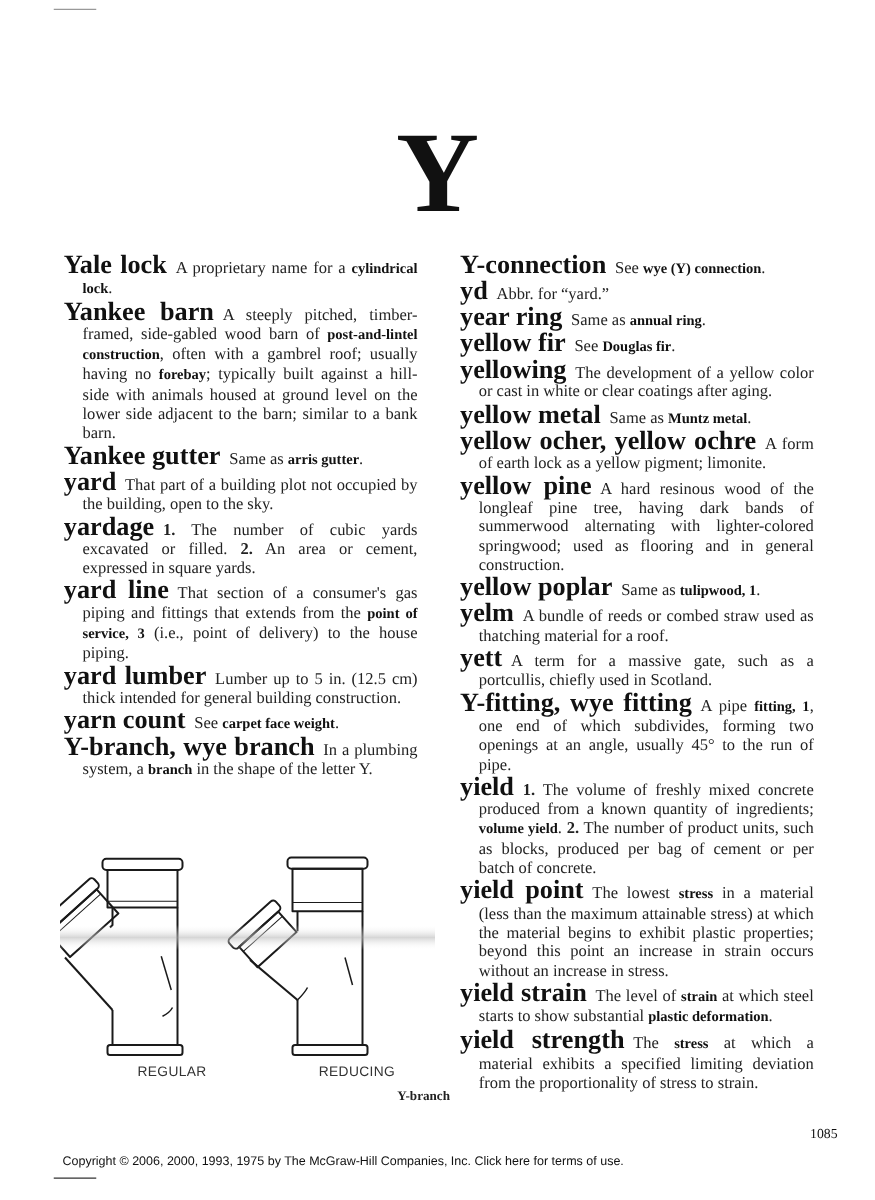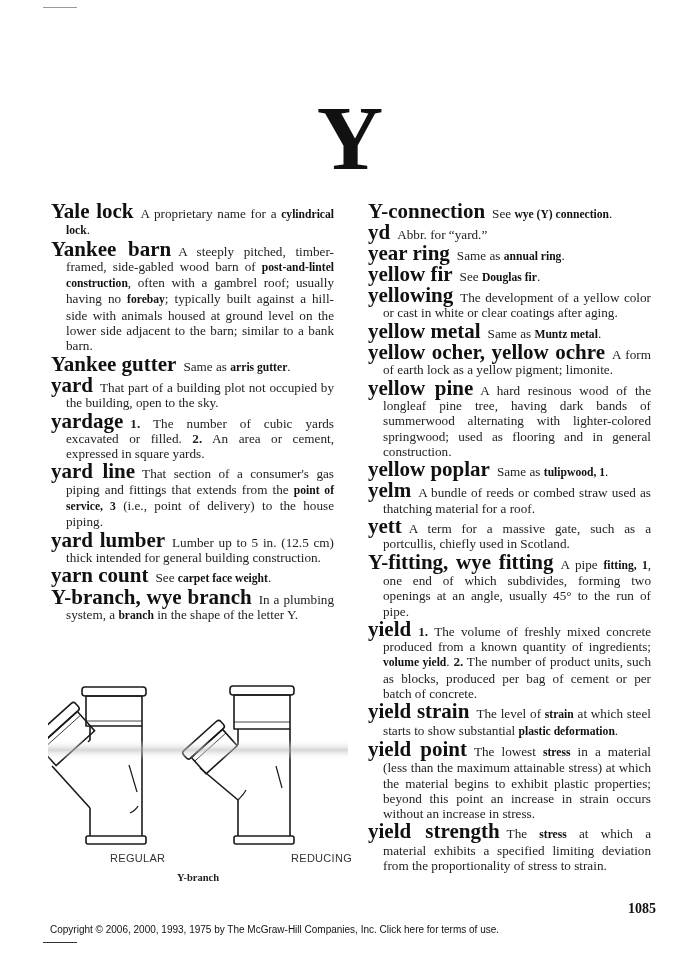--- a/index.html
+++ b/index.html
@@ -8,22 +8,22 @@
   .letter { position:absolute; left:0; width:700px; top:88px; text-align:center; font-family:"Liberation Serif",serif; font-weight:bold; font-size:92px; line-height:100px; color:#111; }
   .col { position:absolute; top:204px; }
   .col.left { left:51px; width:283px; }
   .col.right { left:368px; width:283px; }
   .entry { font-family:"Liberation Serif",serif; font-size:13.2px; line-height:15.3px; text-align:justify; padding-left:15px; text-indent:-15px; margin-bottom:3px; color:#222; }
   .hw { font-weight:bold; font-size:21px; color:#111; margin-right:7px; }
   .xr { font-weight:bold; font-size:11.6px; color:#111; }
   .num { font-weight:bold; }
   .figure { position:absolute; left:48px; top:680px; width:300px; height:210px; }
   .fig-label { position:absolute; font-family:"Liberation Sans",sans-serif; font-size:11px; color:#333; letter-spacing:0.3px; }
-  .fig-caption { position:absolute; left:0; width:300px; top:192px; text-align:center; font-family:"Liberation Serif",serif; font-weight:bold; font-size:10.5px; color:#222; }
-  .pageno { position:absolute; left:628px; top:901px; font-family:"Liberation Serif",serif; font-weight:bold; font-size:14px; color:#111; }
+  .fig-caption { position:absolute; left:12px; width:300px; top:192px; text-align:right; font-family:"Liberation Serif",serif; font-weight:bold; font-size:10.5px; color:#222; }
+  .pageno { position:absolute; left:648px; top:901px; font-family:"Liberation Serif",serif; font-weight:normal; font-size:11px; color:#111; }
   .copyright { position:absolute; left:50px; top:924px; font-family:"Liberation Sans",sans-serif; font-size:10px; color:#111; cursor:pointer; }
 </style>
 </head>
 <body>
 
 <div class="crop-mark" style="left:43px;top:7px;width:34px;height:1px;"></div>
 <div class="crop-mark" style="left:43px;top:942px;width:34px;height:1px;background:#333;"></div>
 
 <div class="letter">Y</div>
 
@@ -45,22 +45,22 @@
     <div class="entry"><span class="hw">yellow fir</span><span>See </span><span class="xr">Douglas fir</span><span>.</span></div>
     <div class="entry"><span class="hw">yellowing</span><span>The development of a yellow color or cast in white or clear coatings after aging.</span></div>
     <div class="entry"><span class="hw">yellow metal</span><span>Same as </span><span class="xr">Muntz metal</span><span>.</span></div>
     <div class="entry"><span class="hw">yellow ocher, yellow ochre</span><span>A form of earth lock as a yellow pigment; limonite.</span></div>
     <div class="entry"><span class="hw">yellow pine</span><span>A hard resinous wood of the longleaf pine tree, having dark bands of summerwood alternating with lighter-colored springwood; used as flooring and in general construction.</span></div>
     <div class="entry"><span class="hw">yellow poplar</span><span>Same as </span><span class="xr">tulipwood, 1</span><span>.</span></div>
     <div class="entry"><span class="hw">yelm</span><span>A bundle of reeds or combed straw used as thatching material for a roof.</span></div>
     <div class="entry"><span class="hw">yett</span><span>A term for a massive gate, such as a portcullis, chiefly used in Scotland.</span></div>
     <div class="entry"><span class="hw">Y-fitting, wye fitting</span><span>A pipe </span><span class="xr">fitting, 1</span><span>, one end of which subdivides, forming two openings at an angle, usually 45° to the run of pipe.</span></div>
     <div class="entry"><span class="hw">yield</span><span class="num">1.</span><span> The volume of freshly mixed concrete produced from a known quantity of ingredients; </span><span class="xr">volume yield</span><span>. </span><span class="num">2.</span><span> The number of product units, such as blocks, produced per bag of cement or per batch of concrete.</span></div>
+    <div class="entry"><span class="hw">yield point</span><span>The lowest </span><span class="xr">stress</span><span> in a material (less than the maximum attainable stress) at which the material begins to exhibit plastic properties; beyond this point an increase in strain occurs without an increase in stress.</span></div>
     <div class="entry"><span class="hw">yield strain</span><span>The level of </span><span class="xr">strain</span><span> at which steel starts to show substantial </span><span class="xr">plastic deformation</span><span>.</span></div>
-    <div class="entry"><span class="hw">yield point</span><span>The lowest </span><span class="xr">stress</span><span> in a material (less than the maximum attainable stress) at which the material begins to exhibit plastic properties; beyond this point an increase in strain occurs without an increase in stress.</span></div>
     <div class="entry"><span class="hw">yield strength</span><span>The </span><span class="xr">stress</span><span> at which a material exhibits a specified limiting deviation from the proportionality of stress to strain.</span></div>
   </div>
 
 <div class="figure">
   <svg width="300" height="180" viewBox="0 0 300 180">
     <defs>
       <linearGradient id="smudge" x1="0" y1="0" x2="0" y2="1">
         <stop offset="0" stop-color="#fff" stop-opacity="0"></stop>
         <stop offset="0.5" stop-color="#bbb" stop-opacity="0.6"></stop>
         <stop offset="1" stop-color="#fff" stop-opacity="0"></stop>
@@ -96,18 +96,18 @@
         <rect x="138" y="48" width="50" height="10" rx="3"></rect>
         <rect x="142" y="58" width="42" height="22"></rect>
         <line x1="142" y1="63" x2="184" y2="63" stroke-width="0.8"></line>
       </g>
       <line x1="228" y1="86" x2="234" y2="108" stroke-width="1.2"></line>
       <path d="M190 120 Q196 114 198 110" stroke-width="1.2"></path>
     </g>
     <rect x="0" y="60" width="300" height="20" fill="url(#smudge)"></rect>
   </svg>
   <span class="fig-label" style="left:62px;top:172px;">REGULAR</span>
-  <span class="fig-label" style="left:207px;top:172px;margin-left:36px;">REDUCING</span>
+  <span class="fig-label" style="left:207px;top:172px;">REDUCING</span>
   <div class="fig-caption">Y-branch</div>
 </div>
 
 <div class="pageno">1085</div>
 <a class="copyright">Copyright © 2006, 2000, 1993, 1975 by The McGraw-Hill Companies, Inc. Click here for terms of use.</a>
 
 </body></html>

